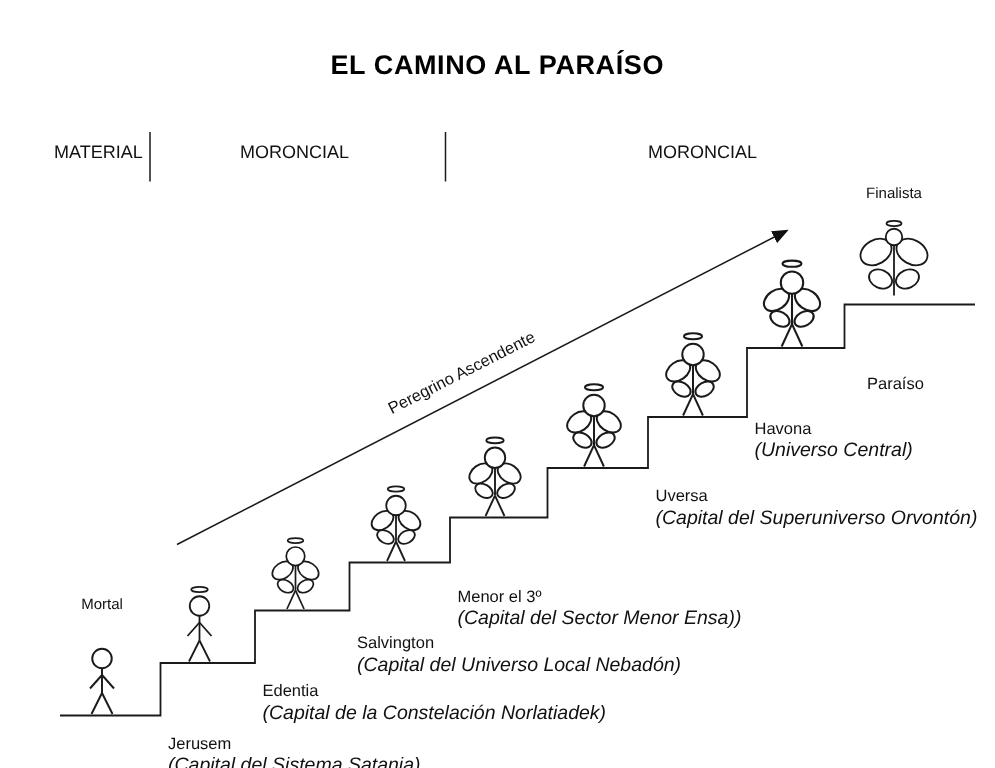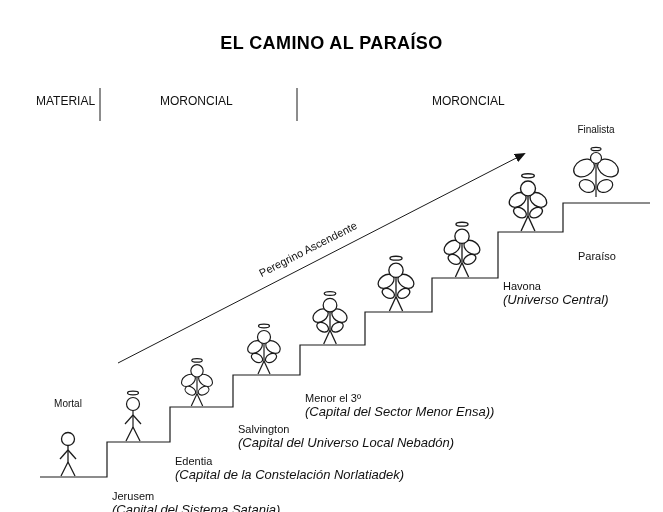--- a/index.html
+++ b/index.html
@@ -136,20 +136,24 @@
     <div class="step-name">Salvington</div>
     <div class="step-sub">(Capital del Universo Local Nebadón)</div>
   </div>
 
   <div class="abs step-label" style="left:305px; top:348px;">
     <div class="step-name">Menor el 3º</div>
     <div class="step-sub">(Capital del Sector Menor Ensa))</div>
   </div>
 
 
+  <div class="abs step-label" style="left:437px; top:281px;">
+    <div class="step-name">Uversa</div>
+    <div class="step-sub">(Capital del Superuniverso Orvontón)</div>
+  </div>
 
   <div class="abs step-label" style="left:503px; top:236px;">
     <div class="step-name">Havona</div>
     <div class="step-sub">(Universo Central)</div>
   </div>
 
   <div class="abs step-label" style="left:578px; top:206px;">
     <div class="step-name">Paraíso</div>
   </div>
 

